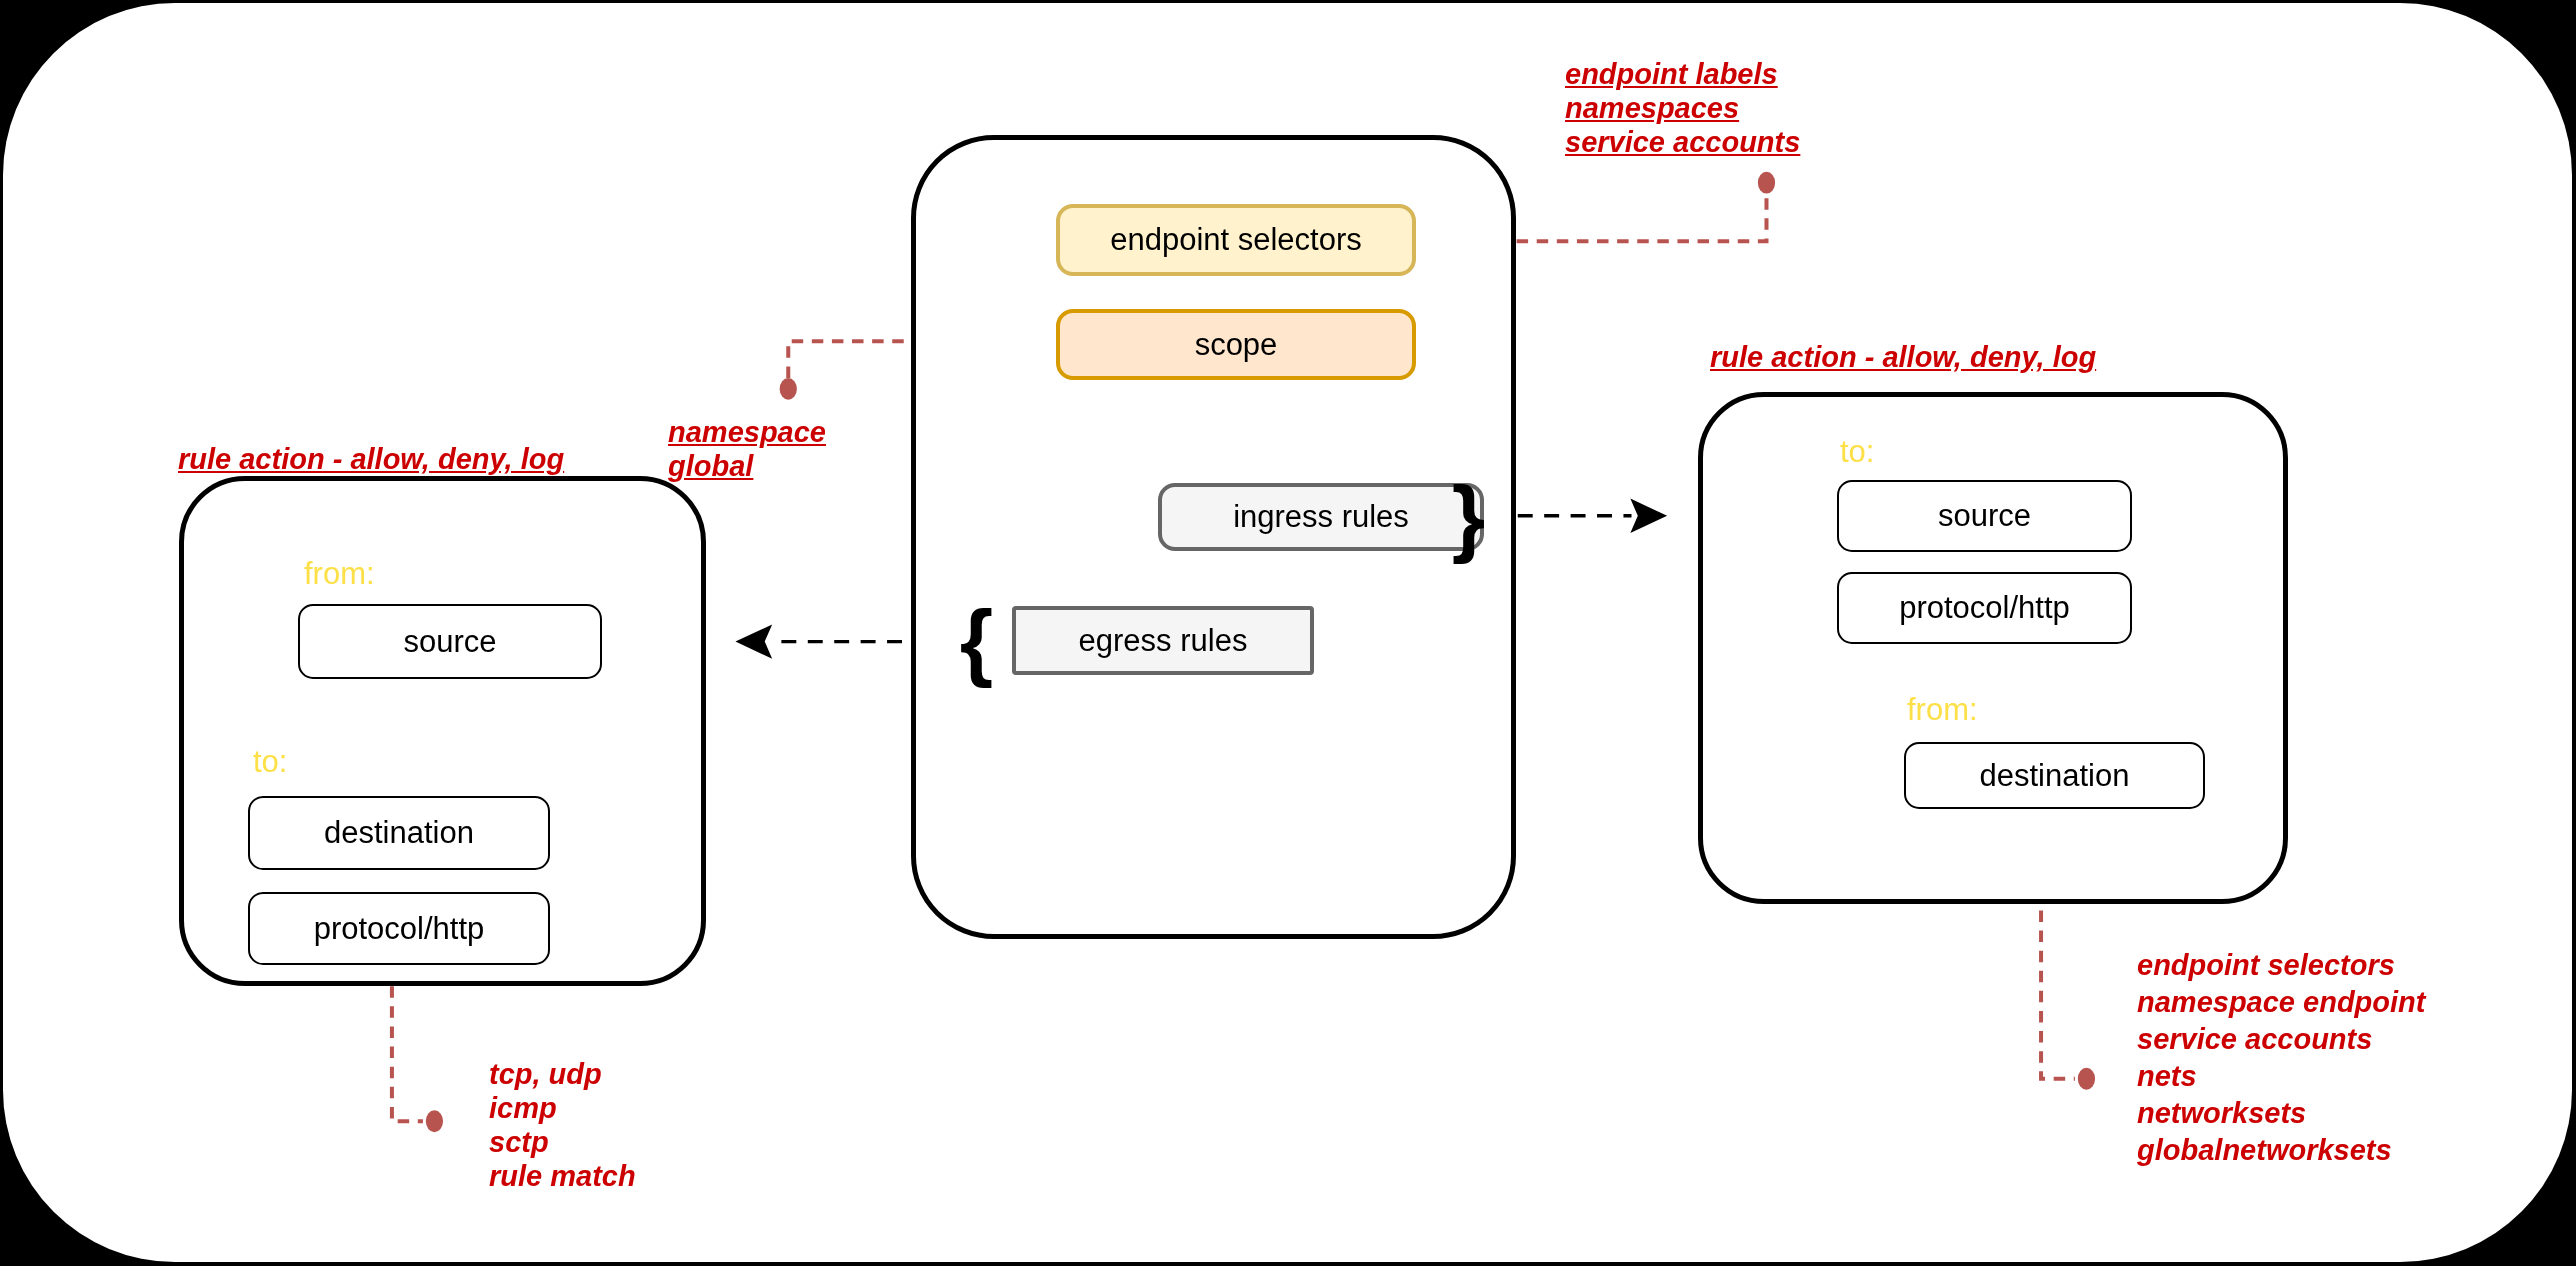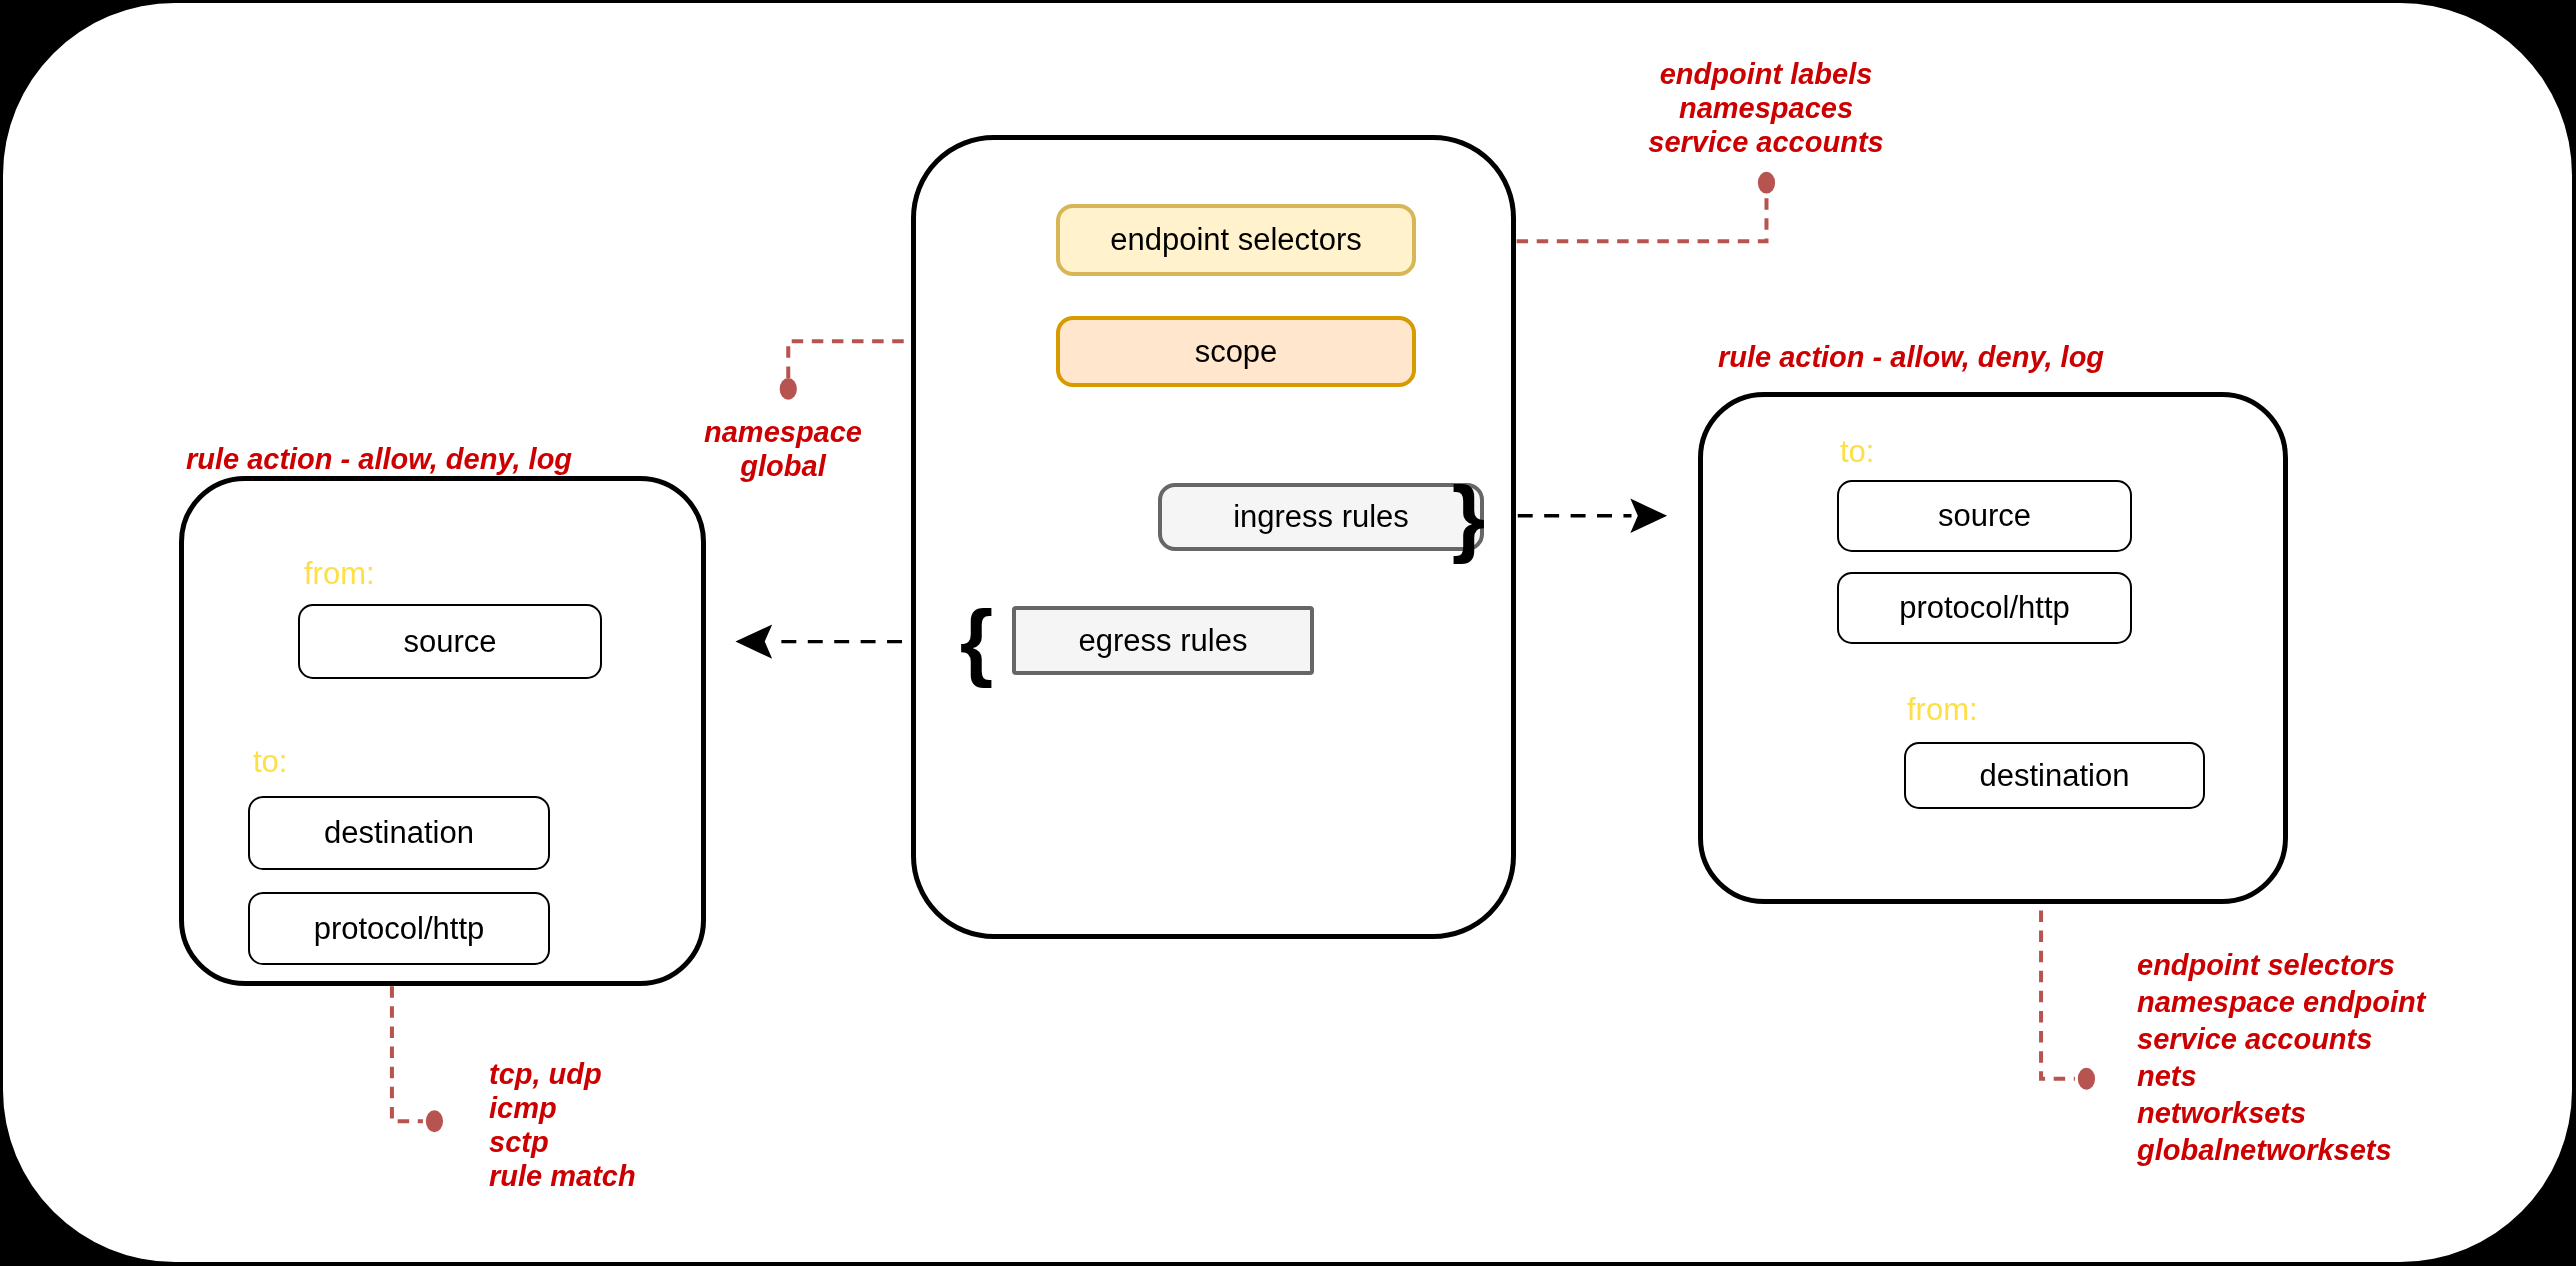--- a/index.html
+++ b/index.html
@@ -7,21 +7,21 @@
   #stage { position:relative; width:2576px; height:1266px; background:#000; }
   .card { position:absolute; left:3.4px; top:3.4px; width:2569px; height:1259px; background:#ffffff; border-radius:172px; }
   svg.connectors { position:absolute; left:0; top:0; width:2576px; height:1266px; }
 
   .abs { position:absolute; box-sizing:border-box; }
   .node { display:flex; align-items:center; justify-content:center; font-size:31px; color:#000; text-align:center; }
 
   
   .policy-container { left:911px; top:135px; width:605px; height:804px; border:5.2px solid #000; border-radius:83px; background:#fff; }
   .box-endpoint { left:1056px; top:204px; width:360px; height:72px; background:#FFF2CC; border:4px solid #D6B656; border-radius:17px; }
-  .box-scope    { left:1056px; top:316px; width:360px; height:71px; background:#FFE6CC; border:4.6px solid #D79B00; border-radius:17px; }
+  .box-scope    { left:1056px; top:309px; width:360px; height:71px; background:#FFE6CC; border:4.6px solid #D79B00; border-radius:17px; }
   .box-ingress  { left:1158px; top:483px; width:326px; height:68px; background:#F5F5F5; border:4.6px solid #666666; border-radius:17px; }
   .box-egress   { left:1012px; top:606px; width:302px; height:69px; background:#F5F5F5; border:4.6px solid #666666; border-radius:4px; }
 
   .brace { font-size:86px; font-weight:600; color:#000; line-height:95px; display:flex; align-items:center; justify-content:center; background:transparent; }
   .brace-ingress { left:1434px; top:469px; width:69px; height:95px; }
   .brace-egress  { left:942px; top:593px; width:69px; height:95px; }
 
   
   .egress-detail  { left:179px; top:476px; width:527px; height:510px; border:5.2px solid #000; border-radius:66px; background:#fff; }
   .lbl { font-size:31px; color:#fde047; }
@@ -34,21 +34,21 @@
   
   .ingress-detail { left:1698px; top:392px; width:590px; height:512px; border:5.2px solid #000; border-radius:66px; background:#fff; }
   .r-to     { left:1840px; top:434px; }
   .r-source { left:1837px; top:480px; width:295px; height:72px; background:#fff; border:2.3px solid #000; border-radius:15px; }
   .r-proto  { left:1837px; top:572px; width:295px; height:72px; background:#fff; border:2.3px solid #000; border-radius:15px; }
   .r-from   { left:1907px; top:692px; }
   .r-dest   { left:1904px; top:742px; width:301px; height:67px; background:#fff; border:2.3px solid #000; border-radius:15px; }
 
   
   .ann { color:#CC0000; font-weight:bold; font-style:italic; font-size:29px; line-height:34px; }
-  .ann.center { text-align:center; }
+  .ann.center { text-align:left;text-decoration:underline; }
   .ann-endpoint-labels { left:1565px; top:57px;  width:402px; line-height:34px; }
   .ann-scope-values    { left:668px; top:415px;  width:230px; line-height:34px; }
   .ann-rule-left       { left:178px;  top:442px;  width:402px; }
   .ann-rule-right      { left:1710px; top:340px;  width:402px; }
   .ann-proto-values    { left:489px;  top:1057px; }
   .ann-dest-values     { left:2137px; top:947px; line-height:37px; }
 </style>
 </head>
 <body>
 

